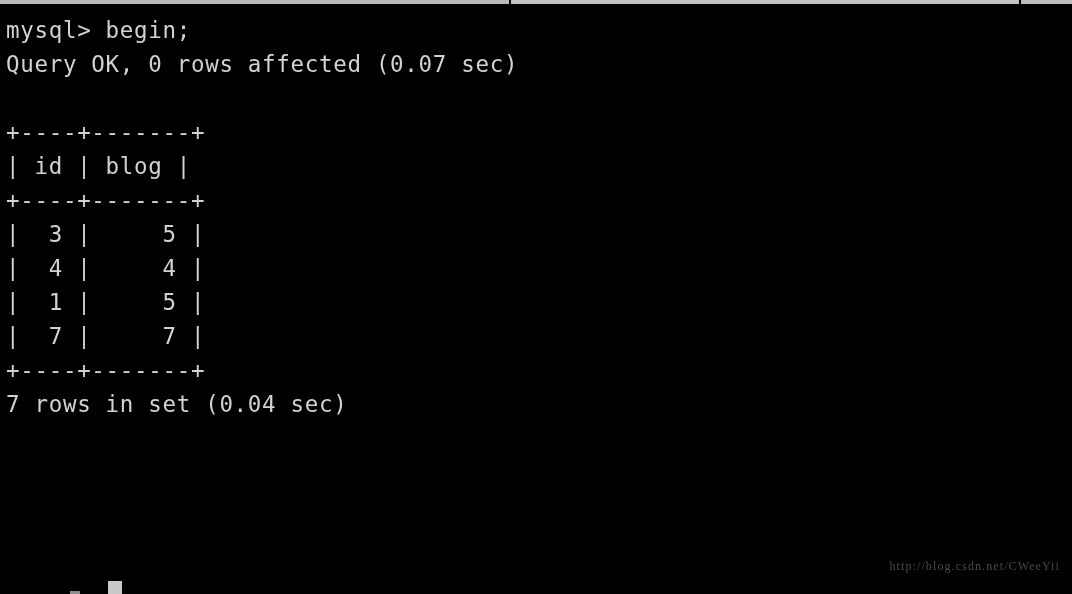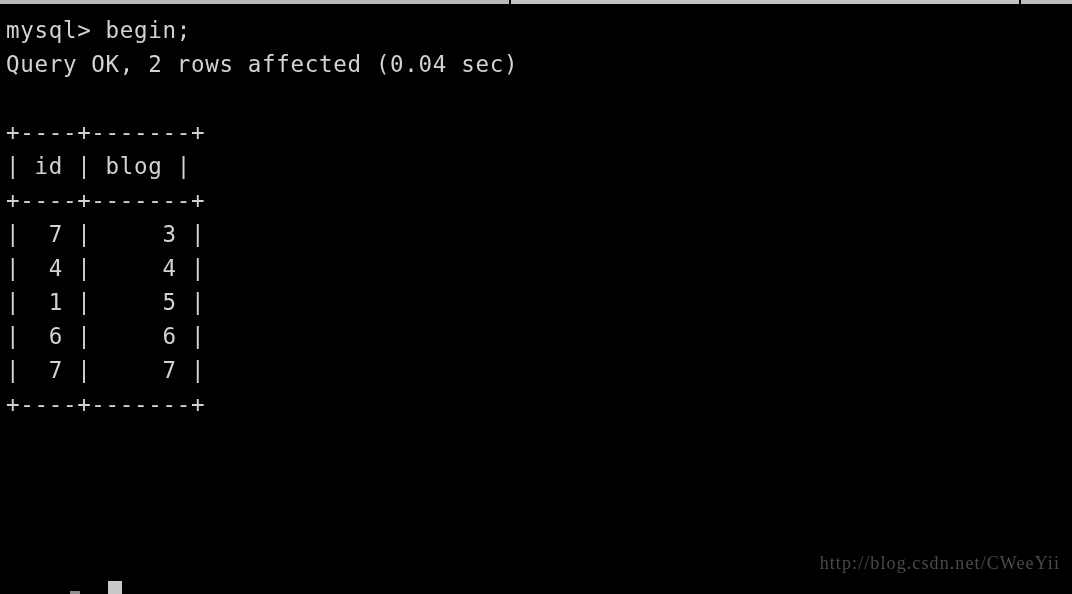--- a/index.html
+++ b/index.html
@@ -80,50 +80,50 @@
     height: 3px;
     background: #8e8e8e;
   }
 
   
   #watermark {
     position: absolute;
     right: 12px;
     bottom: 20px;
     font-family: "Liberation Serif", "DejaVu Serif", serif;
-    font-size: 18px;
+    font-size: 12px;
     letter-spacing: 1.1px;
     color: #4a4a4a;
     white-space: nowrap;
   }
 </style>
 </head>
 <body>
 
 <div id="screen">
 
   <div id="top-strip">
     <div class="strip-seg s1"></div>
     <div class="strip-seg s2"></div>
     <div class="strip-seg s3"></div>
   </div>
 
   <div id="term">
     <div class="line">mysql&gt; begin;</div>
-    <div class="line">Query OK, 2 rows affected (0.04 sec)</div>
+    <div class="line">Query OK, 0 rows affected (0.07 sec)</div>
     <div class="line blank"></div>
     <div class="line">+----+-------+</div>
     <div class="line">| id | blog |</div>
     <div class="line">+----+-------+</div>
-    <div class="line">|  7 |     3 |</div>
+    <div class="line">|  3 |     5 |</div>
     <div class="line">|  4 |     4 |</div>
     <div class="line">|  1 |     5 |</div>
-    <div class="line">|  6 |     6 |</div>
     <div class="line">|  7 |     7 |</div>
     <div class="line">+----+-------+</div>
+    <div class="line">7 rows in set (0.04 sec)</div>
   </div>
 
   <div id="cursor-row">
     <div id="prompt-stub"></div>
     <div id="cursor-block"></div>
   </div>
 
   <div id="watermark">http://blog.csdn.net/CWeeYii</div>
 
 </div>

